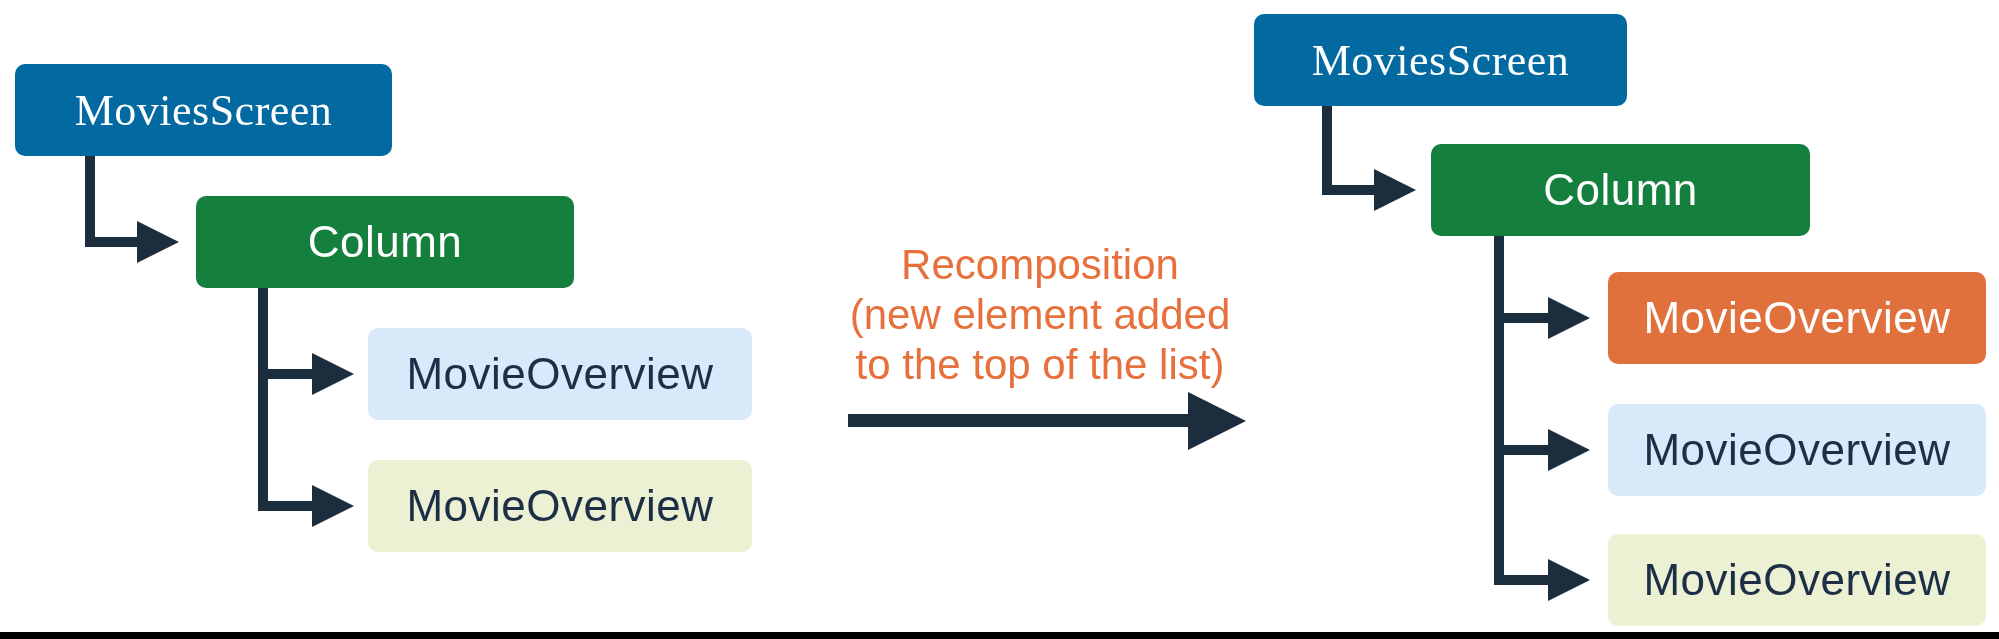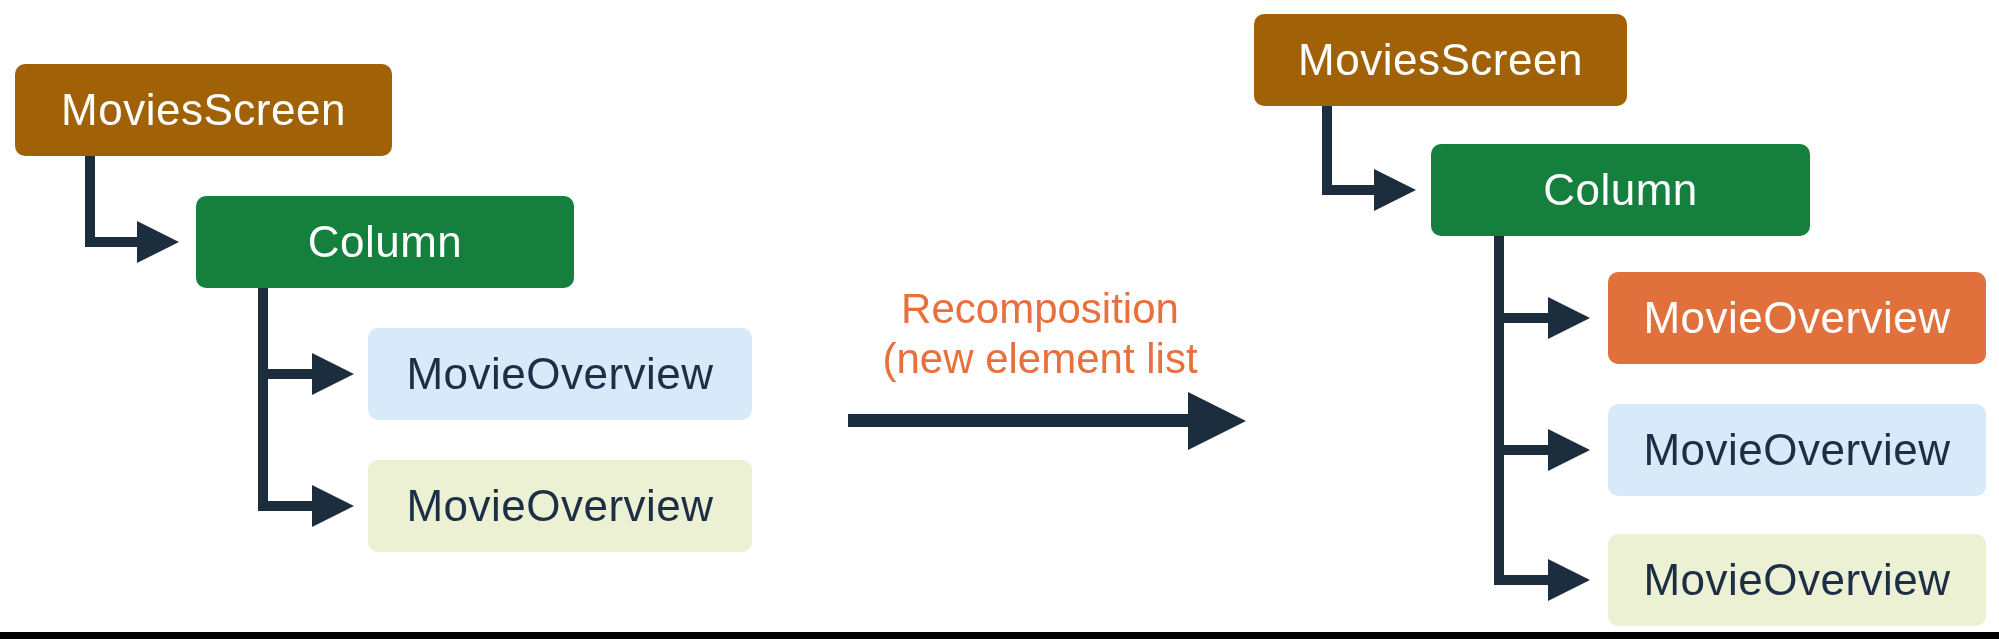--- a/index.html
+++ b/index.html
@@ -12,21 +12,21 @@
   }
   .node{
     position:absolute;
     height:92px;
     border-radius:10px;
     display:flex;align-items:center;justify-content:center;
     font-size:44px;
     letter-spacing:0.5px;
     white-space:nowrap;
   }
-  .green{background:#a16207;color:#ffffff;}
+  .green{background:#0369a1;color:#ffffff;font-family:Liberation Serif, serif;}
   .blue{background:#15803d;color:#ffffff;}
   .lightblue{background:#D8E9FA;color:#1C2F46;}
   .lightyellow{background:#EDF1D3;color:#1C2F46;}
   .orange{background:#E0703C;color:#ffffff;}
 
   .vline,.hline{position:absolute;background:#1C2D3D;}
   .arrowhead{
     position:absolute;width:0;height:0;
     border-top:21px solid transparent;
     border-bottom:21px solid transparent;
@@ -39,21 +39,20 @@
     border-left:58px solid #1C2D3D;
   }
   .annotation{
     position:absolute;
     left:820px;top:240px;width:440px;
     text-align:center;
     color:#E7703C;
     font-size:42px;
     line-height:50px;
     font-weight:500;
-    margin-top:44px;
   }
   .bottom-border{
     position:absolute;left:0;top:632px;width:1999px;height:7px;background:#000000;
   }
 </style>
 </head>
 <body>
 
 <div id="canvas">
 
@@ -70,21 +69,22 @@
   <div class="arrowhead" style="left:312px;top:353px;"></div>
   <div class="hline" style="left:258px;top:501px;width:54px;height:10px;"></div>
   <div class="arrowhead" style="left:312px;top:485px;"></div>
 
   <div class="node lightblue" style="left:368px;top:328px;width:384px;">MovieOverview</div>
 
   <div class="node lightyellow" style="left:368px;top:460px;width:384px;">MovieOverview</div>
 
   <div class="annotation">
     <div>Recomposition</div>
-    <div>(new element list</div>
+    <div>(new element added</div>
+    <div>to the top of the list)</div>
   </div>
   <div class="hline" style="left:848px;top:414px;width:340px;height:13px;"></div>
   <div class="big-arrowhead" style="left:1188px;top:392px;"></div>
 
   <div class="node green" style="left:1254px;top:14px;width:373px;">MoviesScreen</div>
 
   <div class="vline" style="left:1322px;top:106px;width:10px;height:89px;"></div>
   <div class="hline" style="left:1322px;top:185px;width:52px;height:10px;"></div>
   <div class="arrowhead" style="left:1374px;top:169px;"></div>
 

